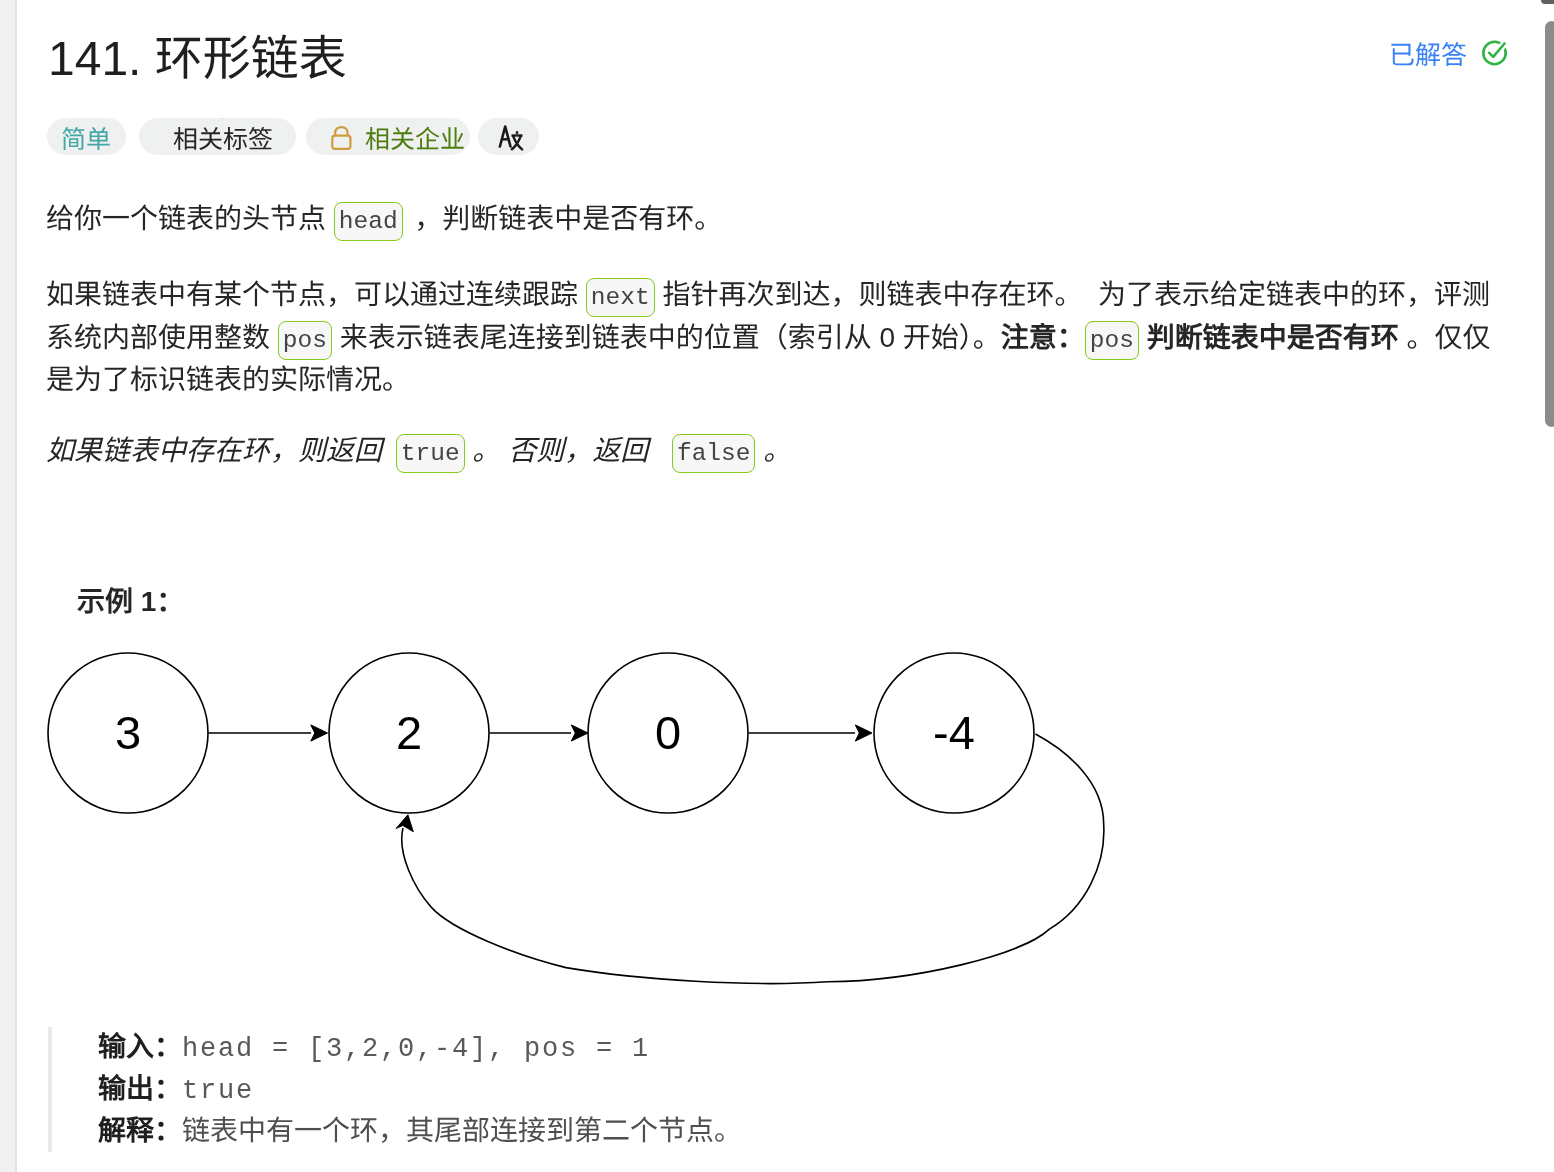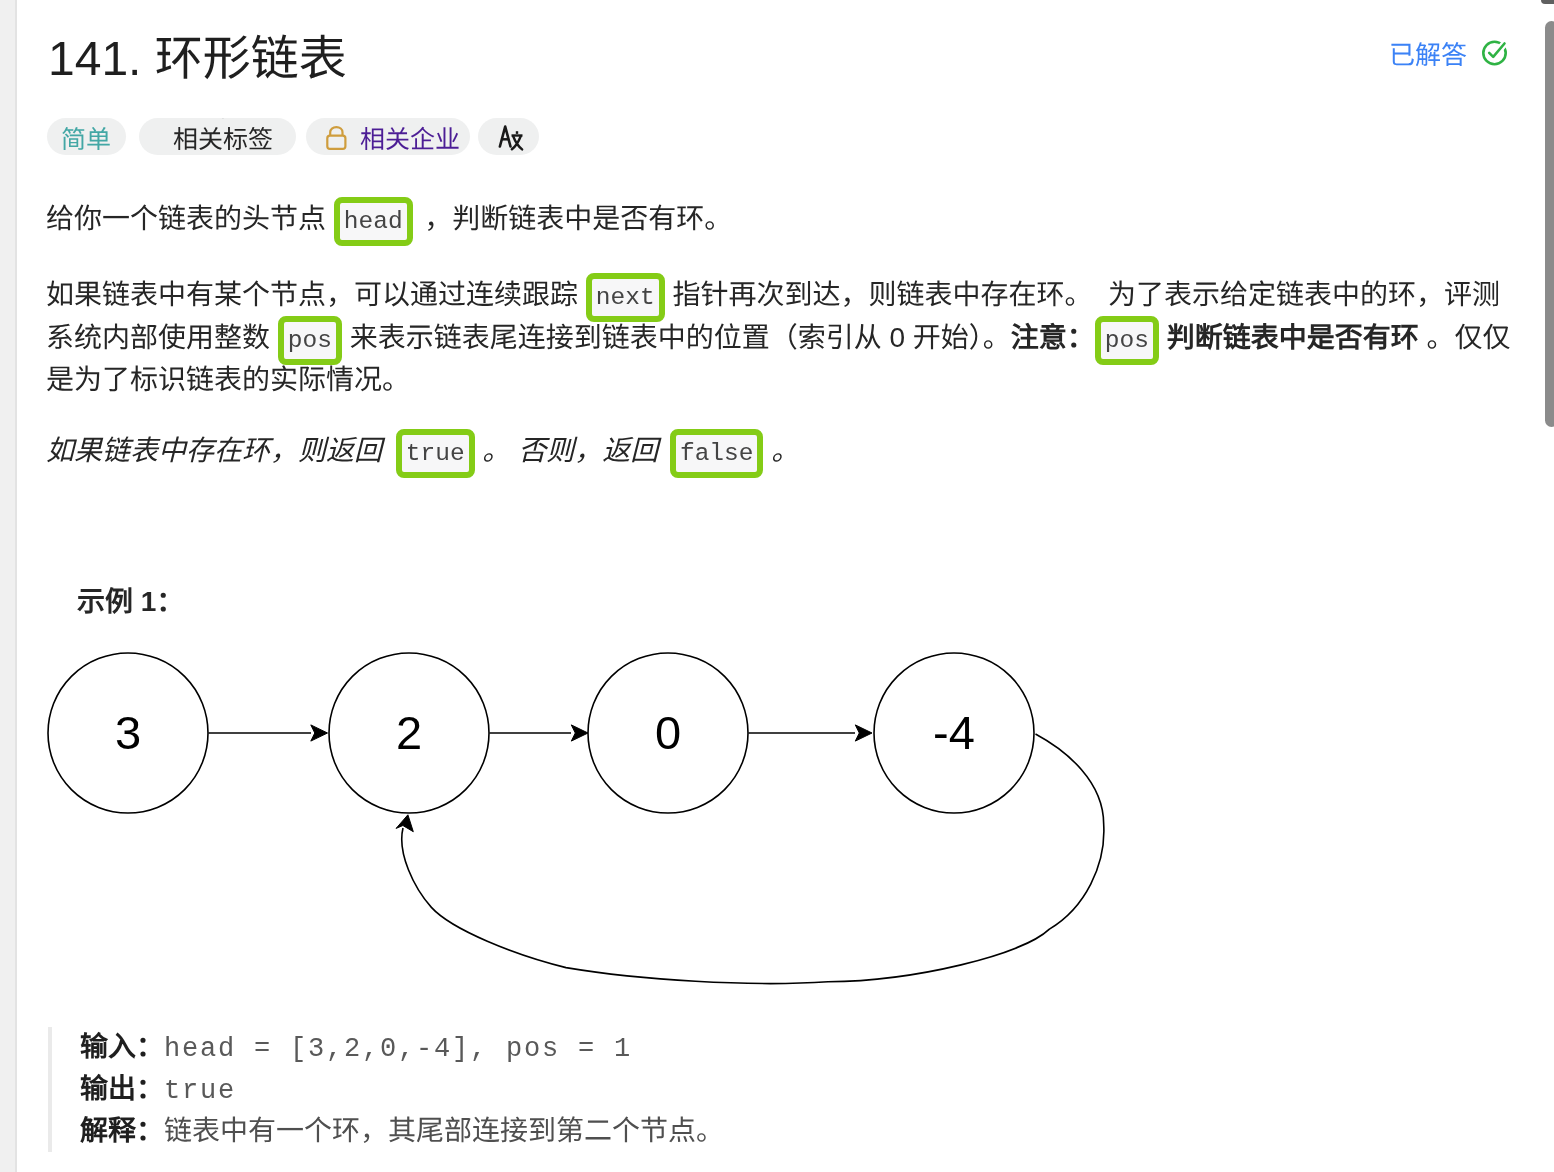--- a/index.html
+++ b/index.html
@@ -4,23 +4,23 @@
 <style>
 html,body{margin:0;padding:0;}
 body{width:1554px;height:1172px;background:#fff;font-family:"Liberation Sans",sans-serif;overflow:hidden;position:relative;color:#262626;}
 .leftstrip{position:absolute;left:0;top:0;width:15px;height:1172px;background:#f0f0f0;border-right:2px solid #e3e3e3;}
 .sbthumb{position:absolute;left:1545px;top:21px;width:13px;height:406px;background:#8b8b8b;border-radius:7px;}
 .sbtop{position:absolute;left:1541px;top:-6px;width:17px;height:10px;background:#606060;border-radius:4px;}
 .title{position:absolute;left:48px;top:30px;font-size:48px;line-height:58px;font-weight:400;color:#1f1f1f;white-space:nowrap;}
 .solved{position:absolute;left:1389px;top:34px;font-size:26px;color:#3b82f6;display:flex;align-items:center;gap:14px;}
 .pill{position:absolute;top:118px;height:37px;border-radius:23px;background:#eff0f0;display:flex;align-items:center;justify-content:center;font-size:25px;color:#262626;box-sizing:border-box;}
 .para{position:absolute;left:46px;font-size:28px;line-height:42.5px;color:#262626;white-space:nowrap;}
-code.cs{font-family:"Liberation Mono",monospace;font-size:24.5px;line-height:1;background:#f7f7f8;border:6px solid #84cc16;border-radius:8px;padding:5px 4px;color:#444;white-space:nowrap;font-style:normal;}
+code.cs{font-family:"Liberation Mono",monospace;font-size:24.5px;line-height:1;background:#f7f7f8;border:1px solid #84cc16;border-radius:8px;padding:5px 4px;color:#444;white-space:nowrap;font-style:normal;}
 .diagram{position:absolute;left:0;top:630px;}
-.pre{position:absolute;left:48px;top:1027px;border-left:4px solid #eaeaea;padding-left:28px;font-size:28px;line-height:40.2px;color:#4f4f4f;white-space:nowrap;}
+.pre{position:absolute;left:48px;top:1027px;border-left:4px solid #eaeaea;padding-left:46px;font-size:28px;line-height:40.2px;color:#4f4f4f;white-space:nowrap;}
 .pre .mono{font-family:"Liberation Mono",monospace;font-size:27px;letter-spacing:1.8px;color:#595959;}
 .pre b{color:#1f1f1f;font-weight:700;}
 </style>
 </head>
 <body>
 <div class="leftstrip"></div>
 <div class="sbthumb"></div>
 <div class="sbtop"></div>
 <div class="title">141. 环形链表</div>
 <div class="solved">已解答
@@ -32,42 +32,42 @@
 </div>
 
 <div class="pill" style="left:46.5px;width:79px;color:#43a7a5;">简单</div>
 <div class="pill" style="left:139px;width:157px;gap:0;justify-content:center;padding-left:11px;flex-direction:column;">
   <svg width="28" height="28" viewBox="0 0 28 28" fill="none">
       <path d="M3.9 5.5 C3.9 4.6 4.6 3.9 5.5 3.9 L12.9 3.9 C13.35 3.9 13.77 4.08 14.08 4.4 L25.0 15.3 C25.66 15.96 25.66 17.0 25.0 17.66 L17.66 25.0 C17.0 25.66 15.96 25.66 15.3 25.0 L4.4 14.08 C4.08 13.77 3.9 13.35 3.9 12.9 Z" stroke="#1f1f1f" stroke-width="2.3"></path>
       <circle cx="10" cy="10" r="1.8" fill="#1f1f1f"></circle>
     </svg>
   <span>相关标签</span>
   </div>
-<div class="pill" style="left:306px;width:164px;gap:10px;color:#4c1d95;justify-content:flex-start;padding-left:16px;">
+<div class="pill" style="left:306px;width:164px;gap:10px;color:#4d7c0f;justify-content:center;padding-left:16px;">
   <svg width="28" height="28" viewBox="0 0 28 28" fill="none">
       <rect x="5.3" y="12.7" width="18.1" height="13.2" rx="2.6" stroke="#cf9d3d" stroke-width="2.2"></rect>
       <path d="M8.2 12.5 V9.2 C8.2 6.3 10.8 4.1 14.35 4.1 C17.9 4.1 20.5 6.3 20.5 9.2 V12.5" stroke="#cf9d3d" stroke-width="2.2" fill="none"></path>
     </svg>
   <span>相关企业</span>
   </div>
 <div class="pill" style="left:478px;width:61px;justify-content:flex-start;padding-left:18px;">
   <svg width="28" height="28" viewBox="0 0 28 28" fill="none">
     <path d="M3.9 23.5 L9.2 3.6 L14.5 23.5" stroke="#1a1a1a" stroke-width="2.6" fill="none" stroke-linecap="round" stroke-linejoin="round"></path>
     <path d="M5.6 16.3 H12.8" stroke="#1a1a1a" stroke-width="2.5"></path>
     <path d="M21 8.2 V10.9" stroke="#1a1a1a" stroke-width="2.4"></path>
     <path d="M15.5 12.5 H26.5" stroke="#1a1a1a" stroke-width="2.4"></path>
     <path d="M24.7 13.2 C22.2 19.7 19.2 23.6 15.9 26.3 M17.2 13.2 C19.7 19.7 22.7 23.6 26.1 26.4" stroke="#1a1a1a" stroke-width="2.4" fill="none" stroke-linecap="round"></path>
   </svg>
   </div>
 
 <div class="para" style="top:198px;">给你一个链表的头节点 <code class="cs" style="margin-right:4px;">head</code> ，判断链表中是否有环。</div>
 
 <div class="para" style="top:274px;">如果链表中有某个节点，可以通过连续跟踪 <code class="cs">next</code> 指针再次到达，则链表中存在环。&nbsp; 为了表示给定链表中的环，评测<br>系统内部使用整数 <code class="cs">pos</code> 来表示链表尾连接到链表中的位置（索引从 0 开始）。<b>注意：</b><code class="cs">pos</code> <b>判断链表中是否有环</b> 。仅仅<br>是为了标识链表的实际情况。</div>
 
-<div class="para" style="top:430px;font-style:italic;">如果链表中存在环，则返回 <code class="cs" style="margin-left:6px;">true</code> 。 否则，返回 <code class="cs" style="margin-left:4px;">false</code> 。</div>
+<div class="para" style="top:430px;font-style:italic;">如果链表中存在环，则返回 <code class="cs" style="margin-left:6px;">true</code> 。 否则，返回 <code class="cs" style="margin-left:16px;">false</code> 。</div>
 
 <div class="para" style="top:581px;font-weight:700;margin-left:31px;">示例 1：</div>
 
 <svg class="diagram" width="1170" height="400" viewBox="0 630 1170 400" fill="none">
   <circle cx="128" cy="733" r="80" stroke="#000" stroke-width="1.6"></circle>
   <circle cx="409" cy="733" r="80" stroke="#000" stroke-width="1.6"></circle>
   <circle cx="668" cy="733" r="80" stroke="#000" stroke-width="1.6"></circle>
   <circle cx="954" cy="733" r="80" stroke="#000" stroke-width="1.6"></circle>
   <text x="128" y="749" font-family="Liberation Sans, sans-serif" font-size="47" fill="#000" text-anchor="middle">3</text>
   <text x="409" y="749" font-family="Liberation Sans, sans-serif" font-size="47" fill="#000" text-anchor="middle">2</text>

